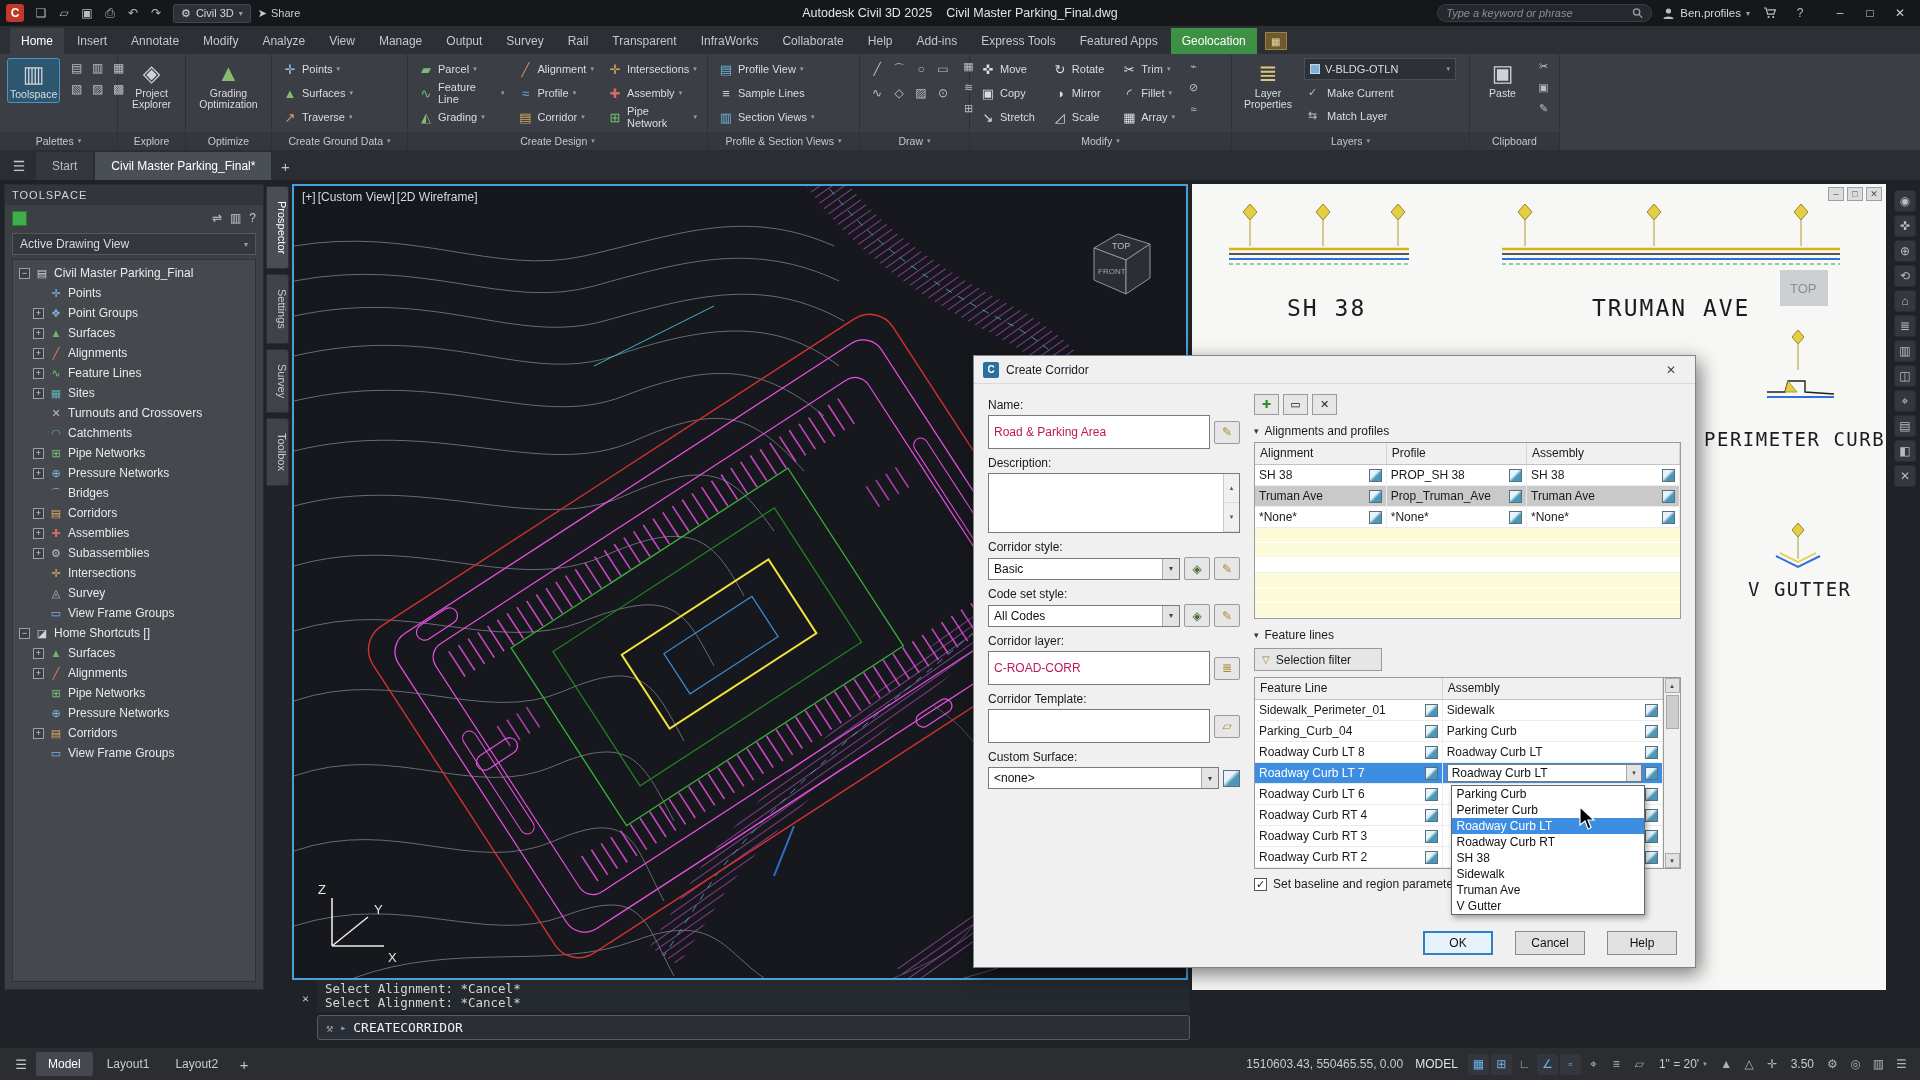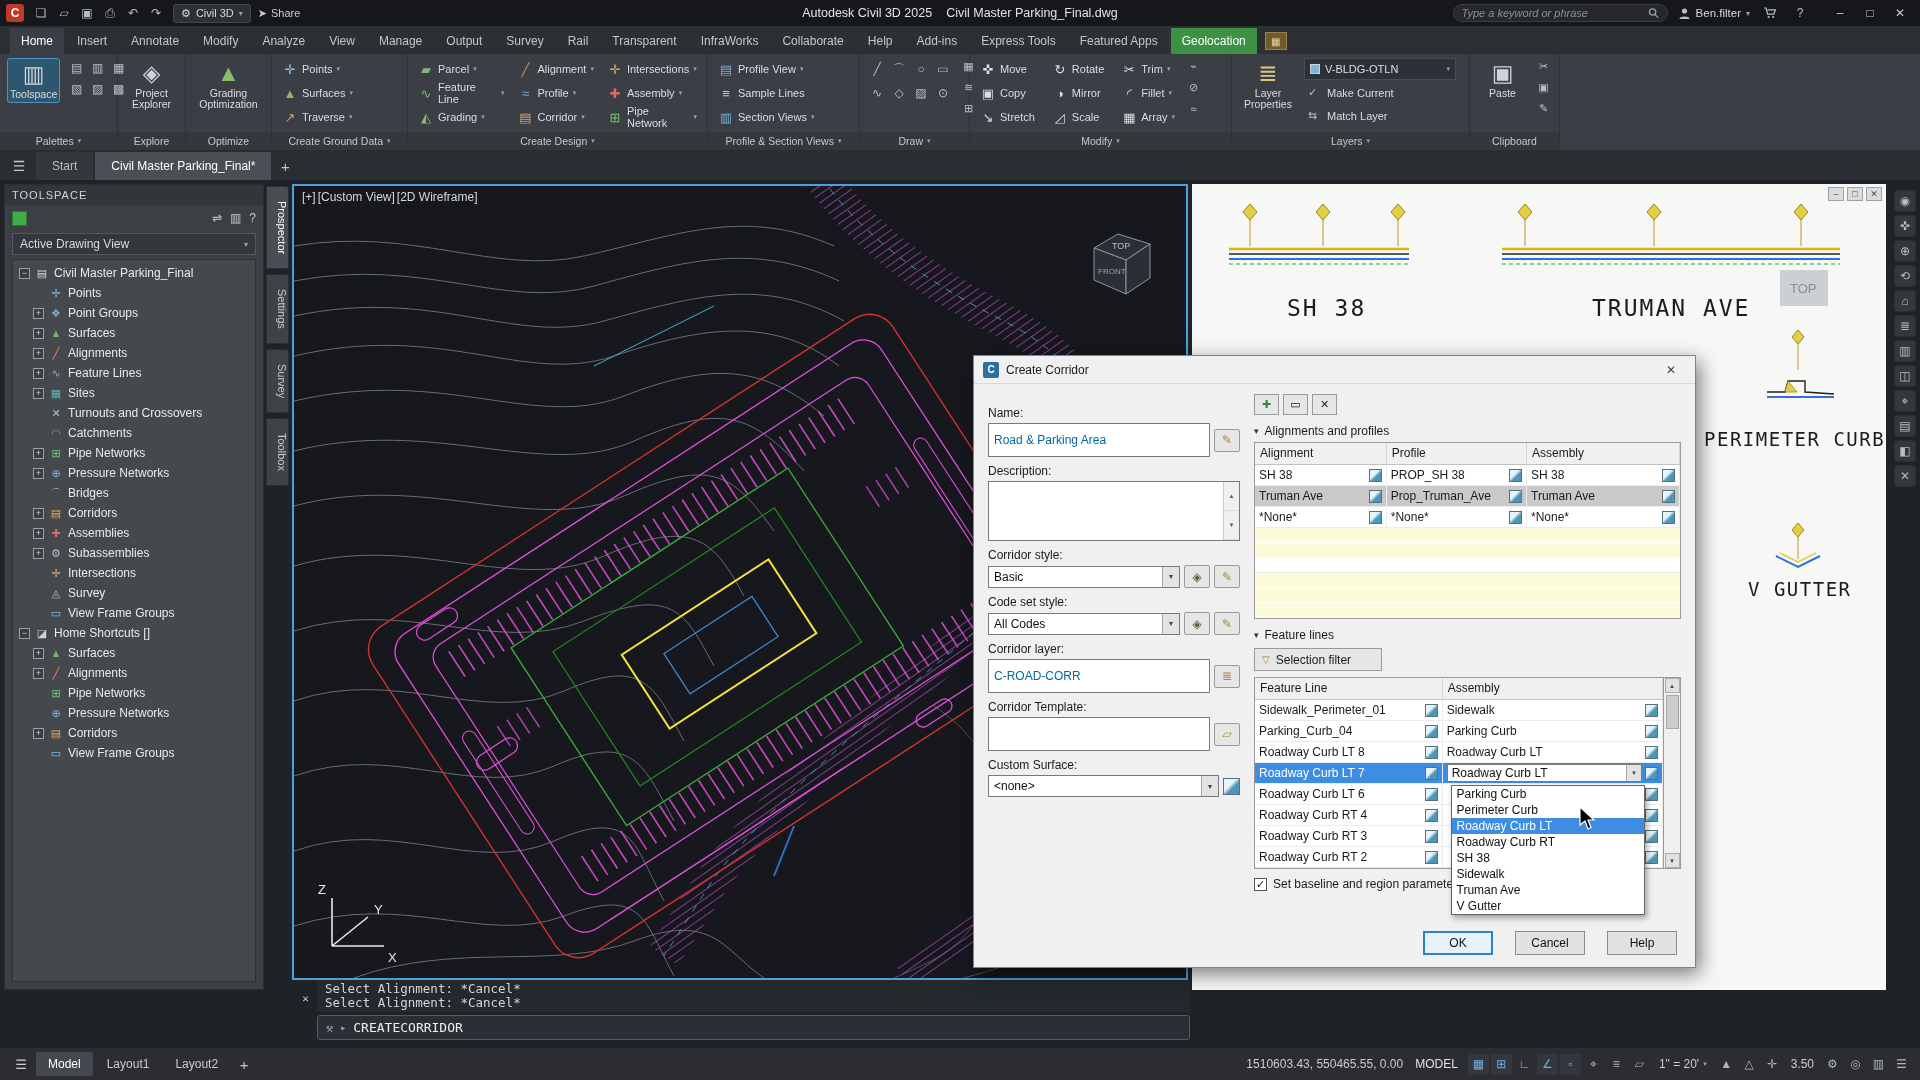--- a/index.html
+++ b/index.html
@@ -157,21 +157,21 @@
     font-weight:bold; display:flex; align-items:center; justify-content:center; }
   .dlg-x { margin-left:auto; width:30px; height:22px; display:flex; align-items:center; justify-content:center;
     color:#444; font-size:12px; }
   .dlg-body { position:absolute; left:0; right:0; top:28px; bottom:0; display:flex; padding:10px 14px;
     gap:14px; }
   .dcol-l { width:252px; flex:none; display:flex; flex-direction:column; }
   .dcol-r { flex:1; display:flex; flex-direction:column; position:relative; }
   .dlabel { margin:7px 0 3px; color:#1a1a1a; }
   .drow { display:flex; gap:4px; align-items:center; }
   .dinput { flex:1; height:22px; background:#fff; border:1px solid #7a7a7a; font-size:12px; padding:16px 5px;
-    color:#0369a1; font-family:"Liberation Sans",sans-serif; }
+    color:#be185d; font-family:"Liberation Sans",sans-serif; }
   .dbtn { width:26px; height:23px; background:#e6e6e6; border:1px solid #9a9a9a; border-radius:2px;
     display:flex; align-items:center; justify-content:center; font-size:12px; color:#4a6b2f; flex:none; }
   .dbtn.gold { color:#a8862a; }
   .ddesc { height:60px; background:#fff; border:1px solid #7a7a7a; display:flex; }
   .ddesc .dta { flex:1; }
   .dspin { width:16px; border-left:1px solid #c9c9c9; background:#f0f0f0; display:flex; flex-direction:column; }
   .dspin span { flex:1; display:flex; align-items:center; justify-content:center; font-size:7px; color:#555;
     border-bottom:1px solid #dcdcdc; }
   .combo { display:flex; align-items:center; background:#fff; border:1px solid #7a7a7a; height:22px;
     padding-left:5px; color:#111; }
@@ -277,21 +277,21 @@
         <svg width="12" height="12" viewBox="0 0 12 12">
           <circle cx="5" cy="5" r="3.4" fill="none" stroke="#9aa0a8" stroke-width="1.4"></circle>
           <line x1="7.6" y1="7.6" x2="11" y2="11" stroke="#9aa0a8" stroke-width="1.4"></line>
         </svg>
       </div>
       <div class="user">
         <svg width="13" height="13" viewBox="0 0 13 13">
           <circle cx="6.5" cy="4" r="2.6" fill="#b9bec5"></circle>
           <path d="M1.5,12 C1.5,8.8 11.5,8.8 11.5,12 Z" fill="#b9bec5"></path>
         </svg>
-        <span>Ben.filter</span>
+        <span>Ben.profiles</span>
         <span class="ar" style="font-size:8px;color:#9aa0a6;">▾</span>
       </div>
       <span class="tbicon">
         <svg width="14" height="12" viewBox="0 0 14 12">
           <path d="M1,1 h2 l1.6,6.2 h6.2 l1.6,-4.4 H4.4" fill="none" stroke="#b9bec5" stroke-width="1.2"></path>
           <circle cx="5.6" cy="10" r="1.1" fill="#b9bec5"></circle>
             <circle cx="10.2" cy="10" r="1.1" fill="#b9bec5"></circle>
         </svg>
       </span>
       <span class="tbicon">?</span>
@@ -1175,21 +1175,21 @@
 
   <div id="dialog">
     <div class="dlg-title">
       <span class="dlg-ico">C</span>
       <span>Create Corridor</span>
       <span class="dlg-x">✕</span>
     </div>
     <div class="dlg-body">
 
       <div class="dcol-l">
-        <div class="dlabel" style="margin-top:12px;">Name:</div>
+        <div class="dlabel" style="margin-top:4px;">Name:</div>
         <div class="drow">
           <input class="dinput" value="Road &amp; Parking Area" style="">
           <span class="dbtn gold">✎</span>
         </div>
         <div class="dlabel">Description:</div>
         <div class="ddesc">
           <div class="dta"></div>
           <div class="dspin">
             <span>▴</span>
             <span>▾</span>

